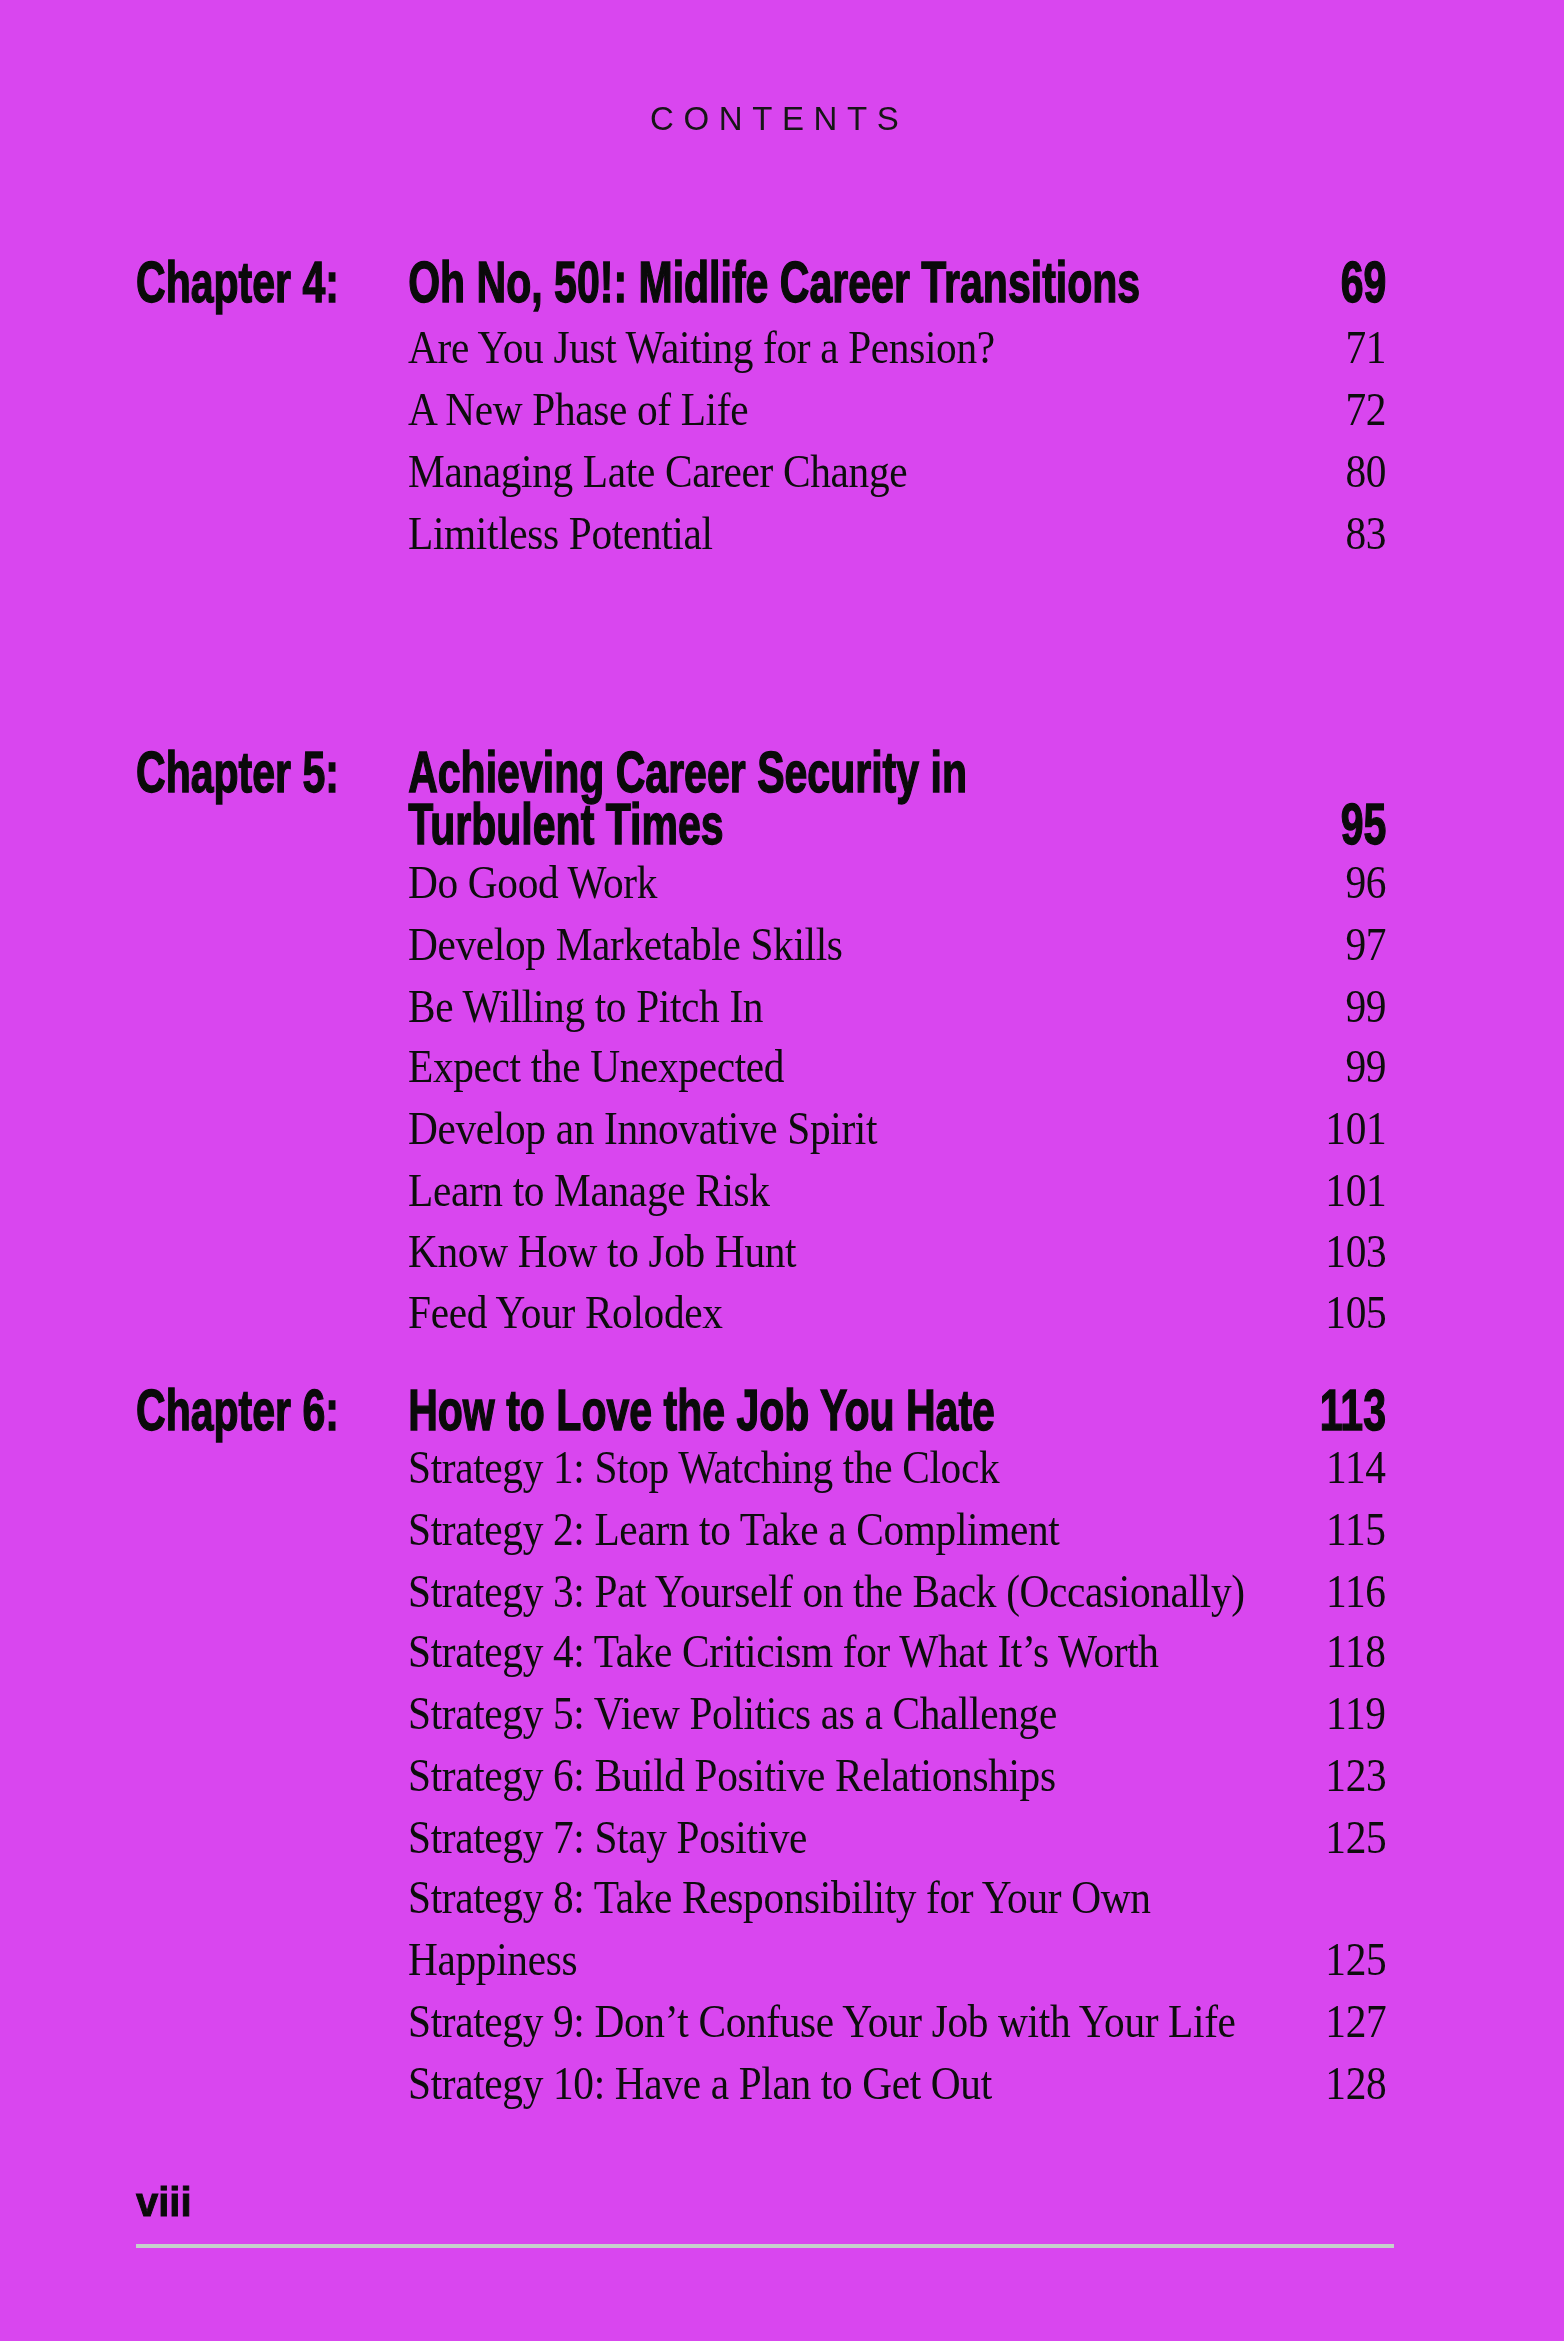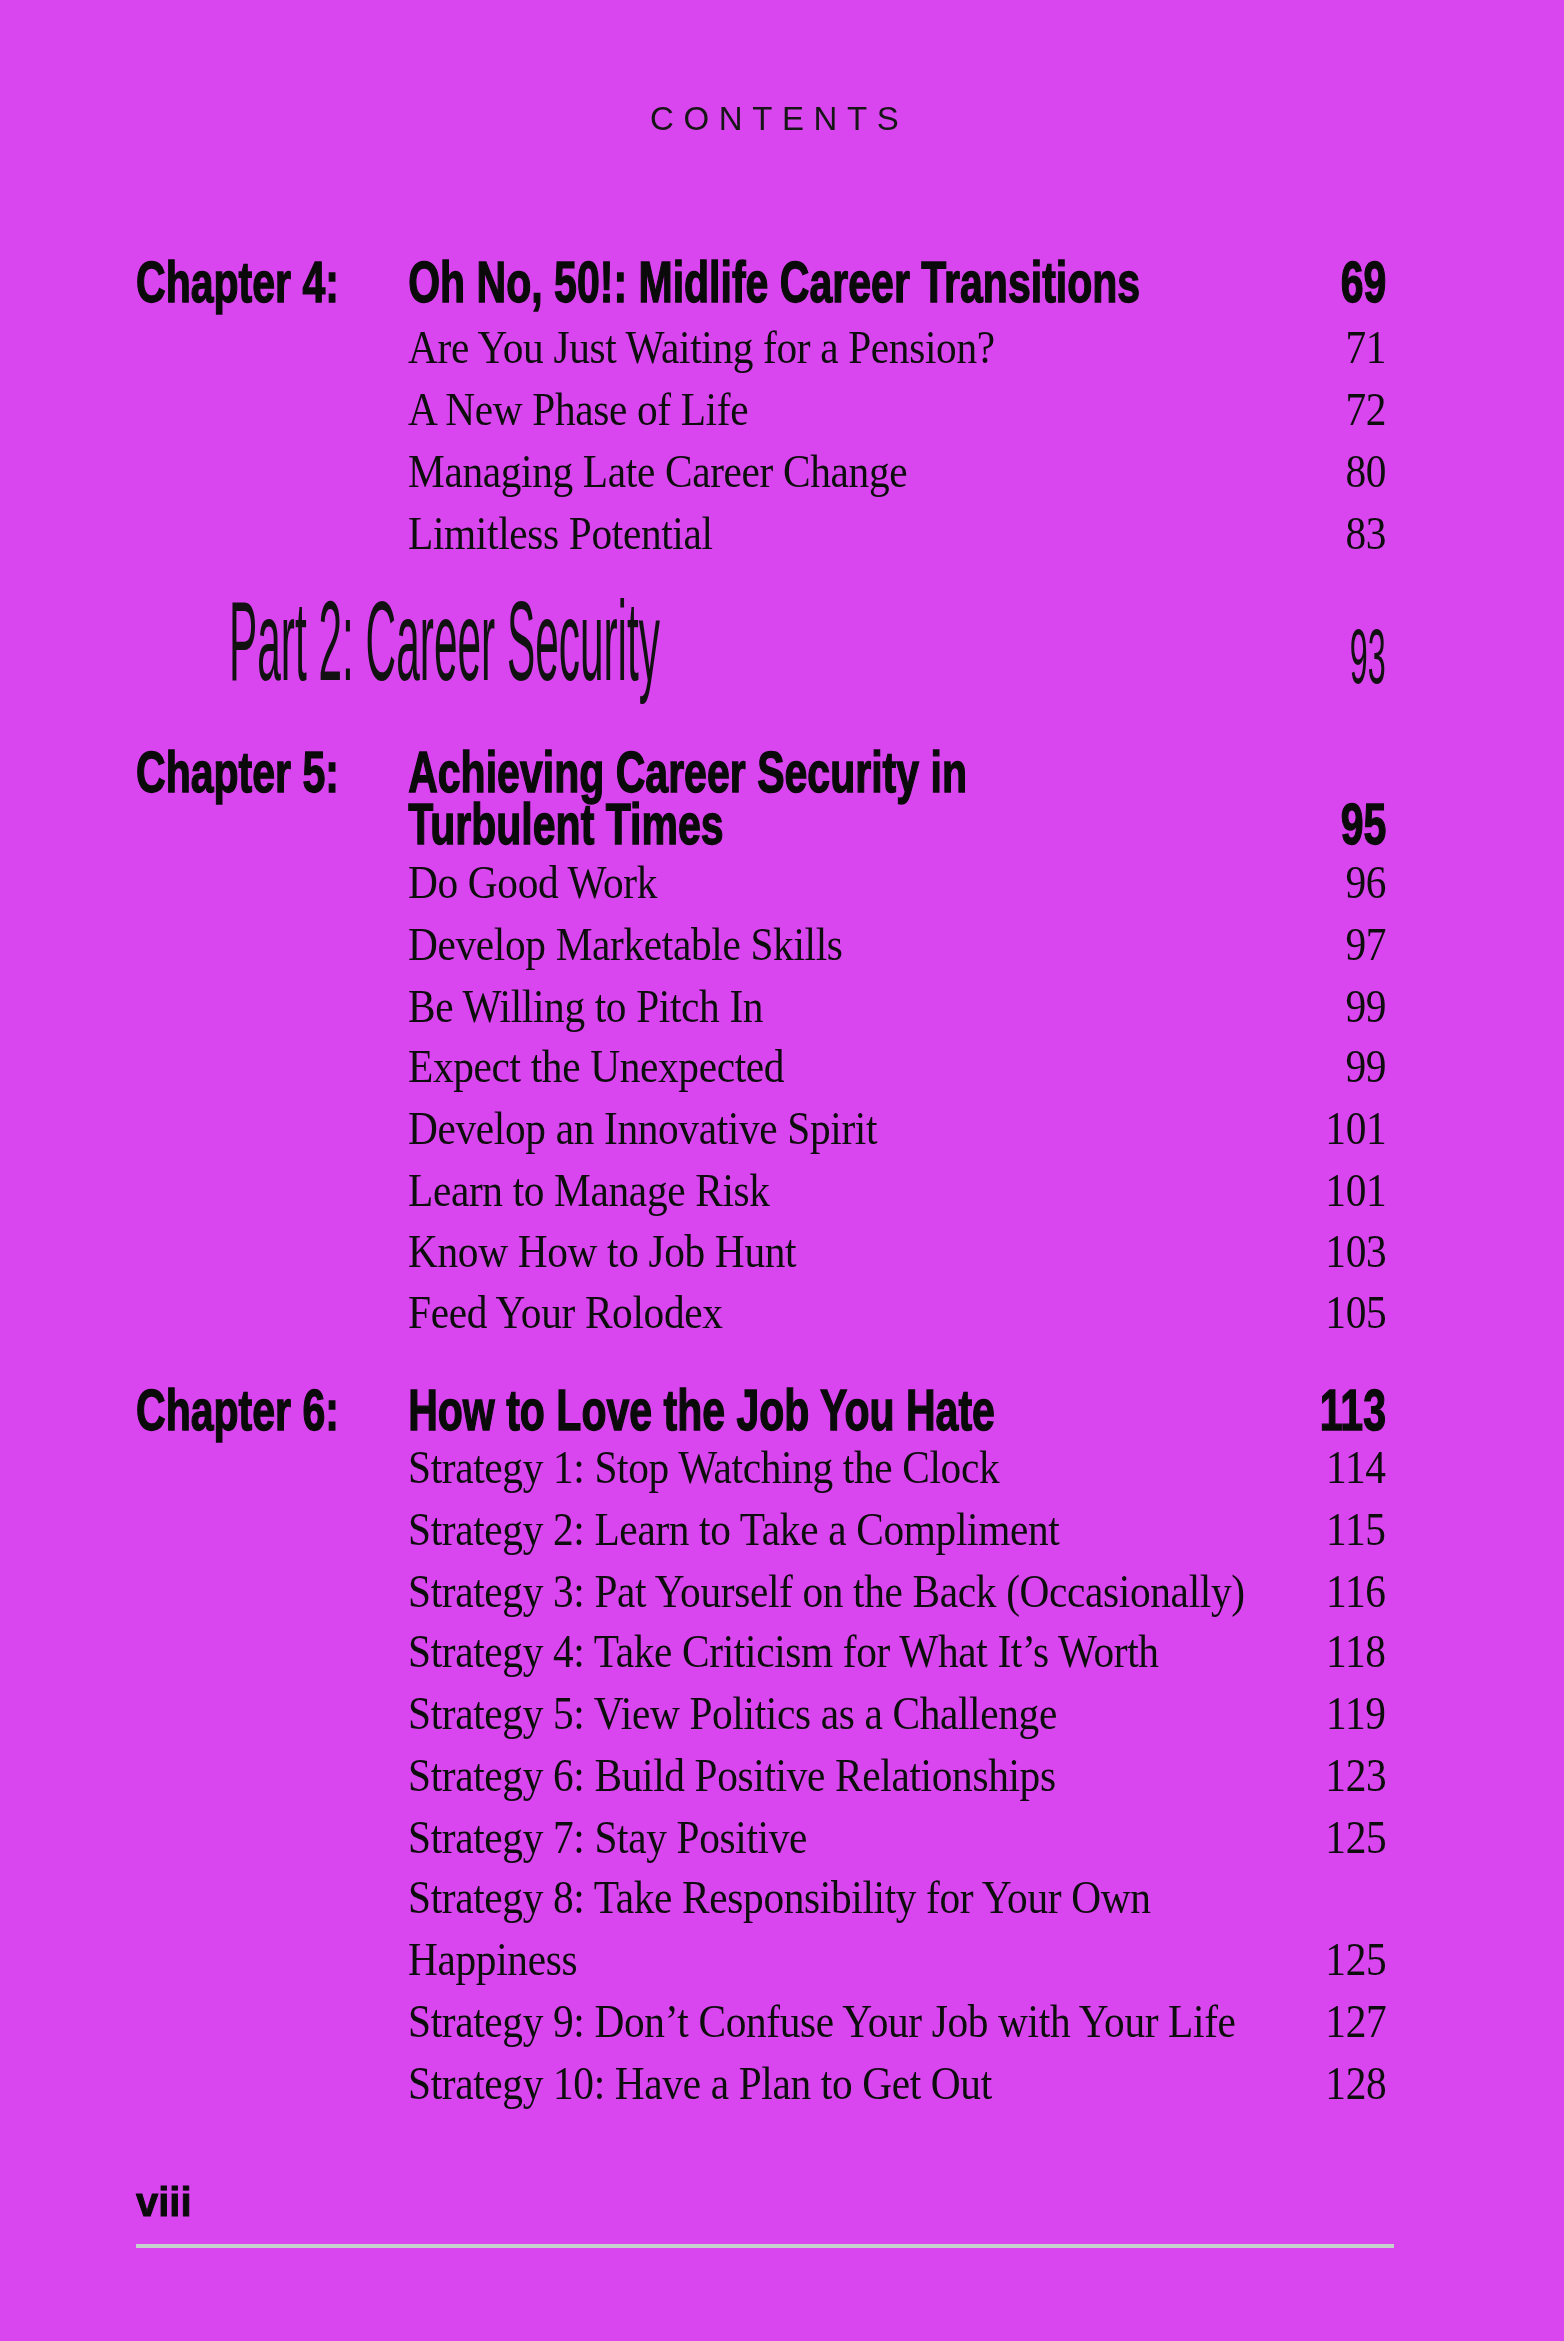--- a/index.html
+++ b/index.html
@@ -118,24 +118,20 @@
   </div>
   <div class="row sub" style="top:440px">
     <span class="sub-title">Managing Late Career Change</span>
     <span class="sub-page">80</span>
   </div>
   <div class="row sub" style="top:502px">
     <span class="sub-title">Limitless Potential</span>
     <span class="sub-page">83</span>
   </div>
 
-  <div class="row" style="top:585px;height:139px">
-    <span class="part-title">Part 2: Career Security</span>
-    <span class="part-page">93</span>
-  </div>
 
   <div class="row chapter" style="top:746px">
     <span class="ch-scale">
         <span class="ch-label">Chapter 5:</span>
         <span class="ch-lines">
           <span class="l">Achieving Career Security in</span>
           <span class="l">Turbulent Times</span>
         </span>
       </span>
     <span class="ch-page" style="top:52px">95</span>

